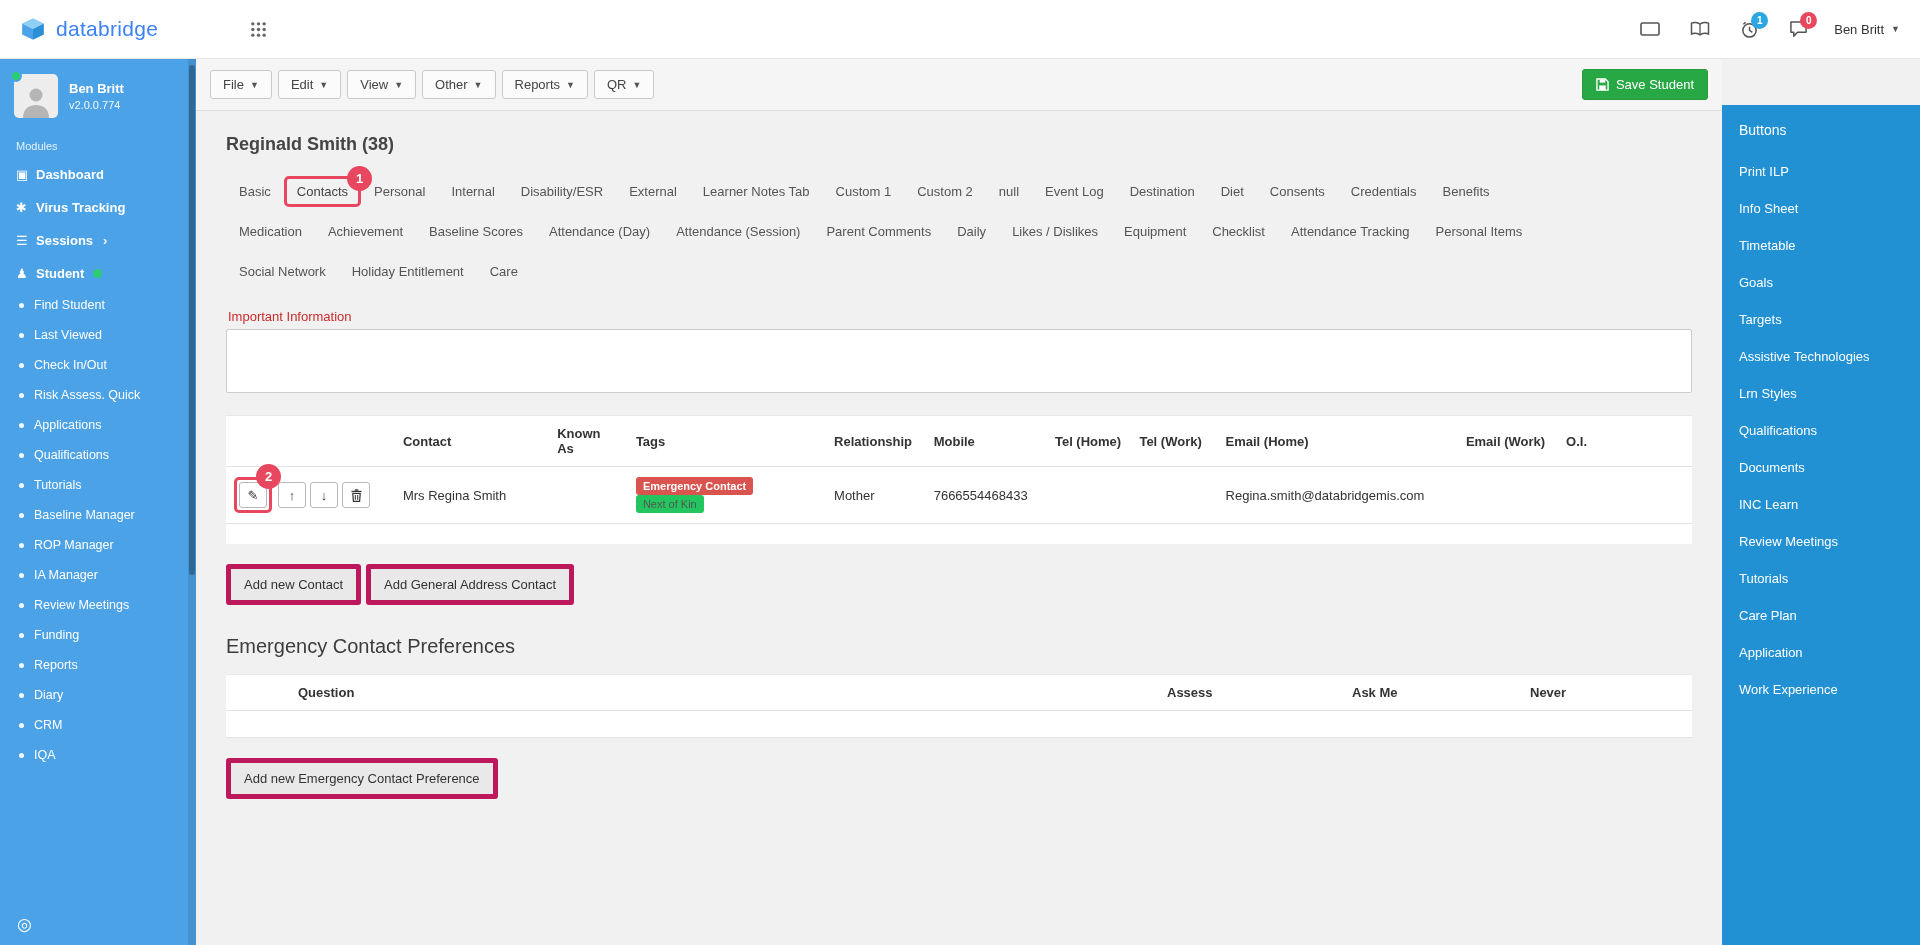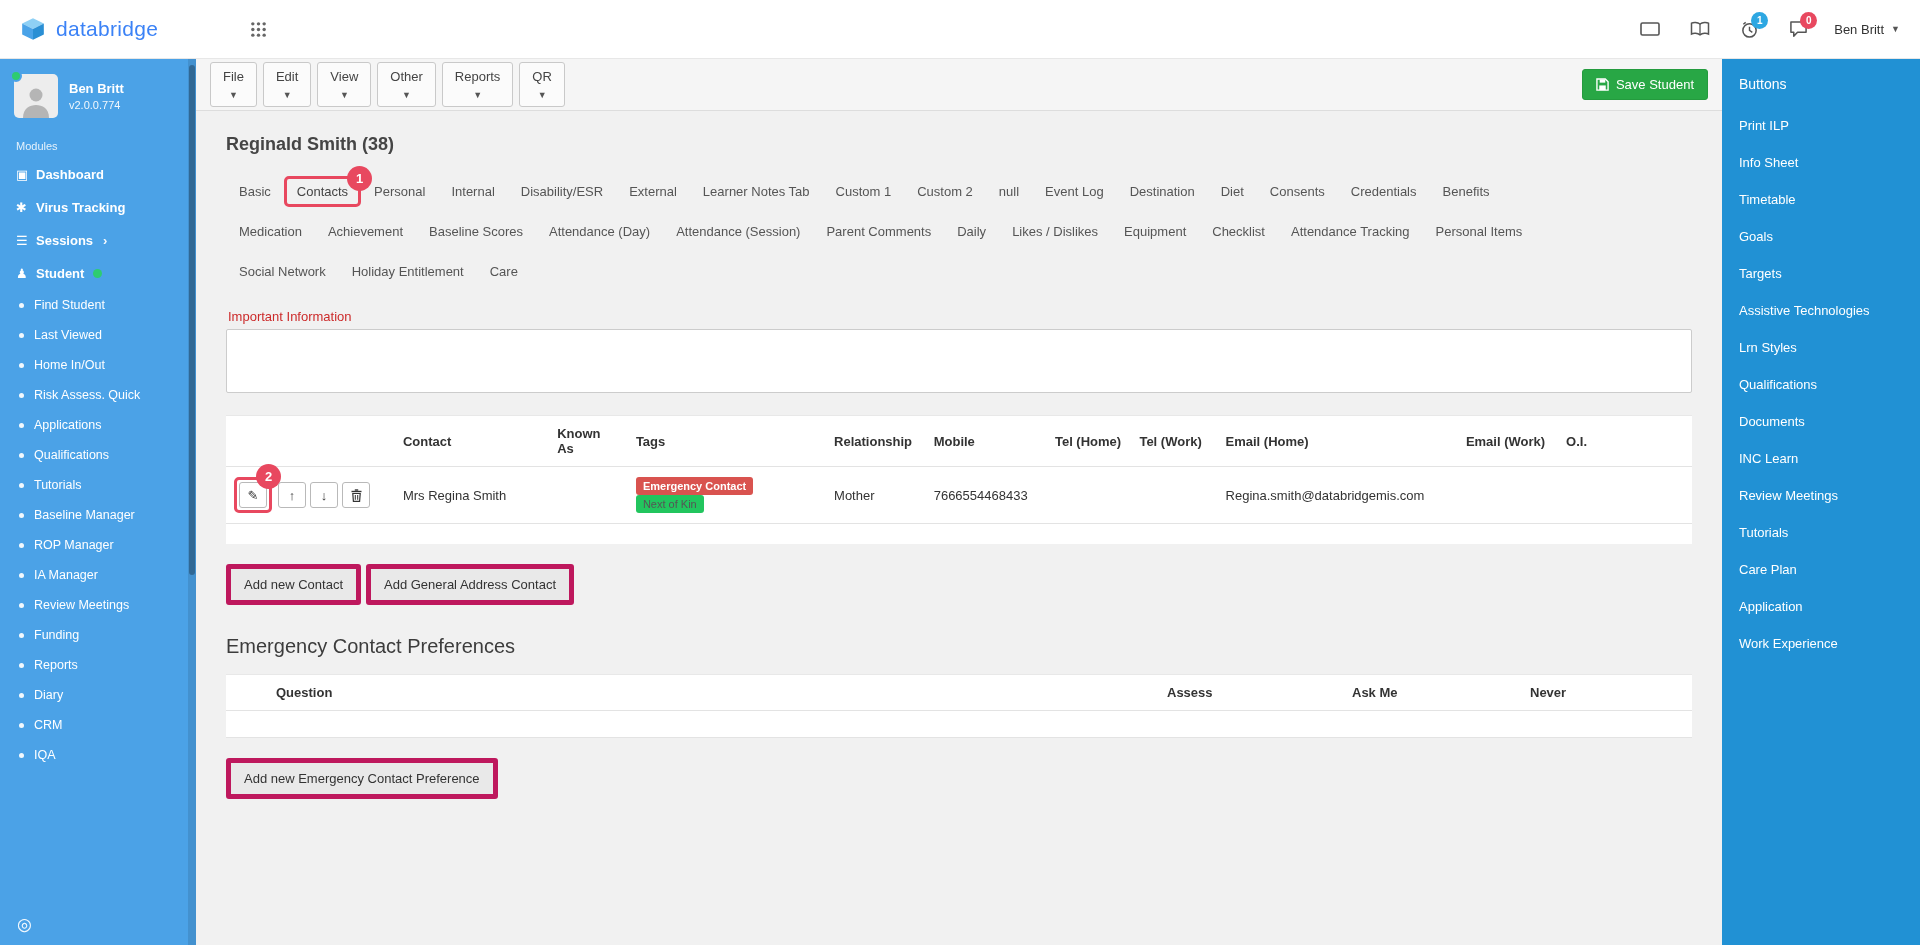--- a/index.html
+++ b/index.html
@@ -37,29 +37,29 @@
   .mod-icon { width:20px; font-size:13px; }
   .mod-chevron { margin-left:10px; font-size:13px; opacity:.95; }
   .mod-dot { margin-left:9px; width:9px; height:9px; border-radius:50%; background:#2ecc71; display:inline-block; }
   .sub-item { display:flex; align-items:center; gap:10px; padding:8px 16px 8px 19px; font-size:12.5px; cursor:pointer; }
   .sub-bullet { width:5px; height:5px; border-radius:50%; background:rgba(255,255,255,.92); flex-shrink:0; }
   .sb-track { position:absolute; top:0; right:0; width:8px; height:100%; background:rgba(0,0,0,.10); }
   .sb-thumb { position:absolute; top:6px; right:1px; width:6px; height:510px; background:rgba(0,0,0,.28); border-radius:3px; }
   .collapse-btn { position:absolute; bottom:10px; left:17px; font-size:17px; color:rgba(255,255,255,.95); cursor:pointer; }
 
   
-  .sidebar-right { width:198px; background:#2191d4; color:#fff; flex-shrink:0; }
+  .sidebar-right { width:198px; background:#2191d4; color:#fff; flex-shrink:0;margin-top:46px; }
   .sr-title { padding:17px 17px 15px; font-size:14px; }
   .sr-item { padding:11px 17px; font-size:13px; cursor:pointer; }
 
   
   .main { flex:1; min-width:0; display:flex; flex-direction:column; background:#f1f1f1; }
   .menubar { height:52px; background:#f5f5f5; border-bottom:1px solid #ddd; display:flex; align-items:center; padding:0 14px; gap:6px; flex-shrink:0; }
   .menu-btn { background:#fbfbfb; border:1px solid #c9c9c9; border-radius:3px; padding:6px 12px; font-size:13px;
-              color:#444; display:inline-flex; align-items:center; gap:6px; cursor:pointer;flex-direction:column; }
+              color:#444; display:inline-flex; align-items:center; gap:6px; cursor:pointer; }
   .save-btn { margin-left:auto; background:#28a745; border:1px solid #249b3e; color:#fff; border-radius:3px;
               padding:7px 13px; font-size:13px; display:inline-flex; align-items:center; gap:7px; cursor:pointer; }
 
   .content { padding:16px 30px 0; position:relative; overflow:hidden; }
   .page-title { font-size:18px; font-weight:700; color:#454545; margin:7px 0 21px; }
 
   .tabs-row { display:flex; align-items:center; margin-bottom:9px; }
   .tab { padding:8px 13px; font-size:13px; color:#555; white-space:nowrap; cursor:pointer; position:relative; }
   .tab.annotated { border:3px solid #e8485f; border-radius:5px; padding:5px 10px; color:#444; }
   .anno-badge { position:absolute; top:-13px; right:-14px; width:25px; height:25px; background:#e8485f; color:#fff;
@@ -80,21 +80,21 @@
   .anno-wrap .anno-badge { top:-16px; right:-12px; }
   .tag { display:inline-block; font-size:11px; font-weight:700; padding:3px 7px; border-radius:3px; margin-right:5px; white-space:nowrap; }
   .tag.danger { background:#d9534f; color:#fff; }
   .tag.default { background:#22c55e; color:#555; font-weight:400; }
 
   .btn-row { margin-top:20px; display:flex; gap:5px; }
   .btn-gray { background:#e9e9e9; border:5px solid #be185d; border-radius:3px; padding:8px 13px; font-size:13px; color:#333; cursor:pointer; }
 
   .ecp-heading { font-size:20px; font-weight:400; color:#3c3c3c; margin:30px 0 16px; }
   .ecp-panel { background:#fff; }
-  .ecp-panel th.q { padding-left:50px; }
+  .ecp-panel th.q { padding-left:72px; }
   .empty-row td { height:27px; }
 
   svg { display:block; }
 </style>
 </head>
 <body>
 
 <div class="topbar">
   <div class="brand">
     <svg width="26" height="26" viewBox="0 0 24 24">
@@ -208,21 +208,21 @@
           <span>Find Student</span>
         </div>
 
         <div class="sub-item">
           <span class="sub-bullet"></span>
           <span>Last Viewed</span>
         </div>
 
         <div class="sub-item">
           <span class="sub-bullet"></span>
-          <span>Home In/Out</span>
+          <span>Check In/Out</span>
         </div>
 
         <div class="sub-item">
           <span class="sub-bullet"></span>
           <span>Risk Assess. Quick</span>
         </div>
 
         <div class="sub-item">
           <span class="sub-bullet"></span>
           <span>Applications</span>

